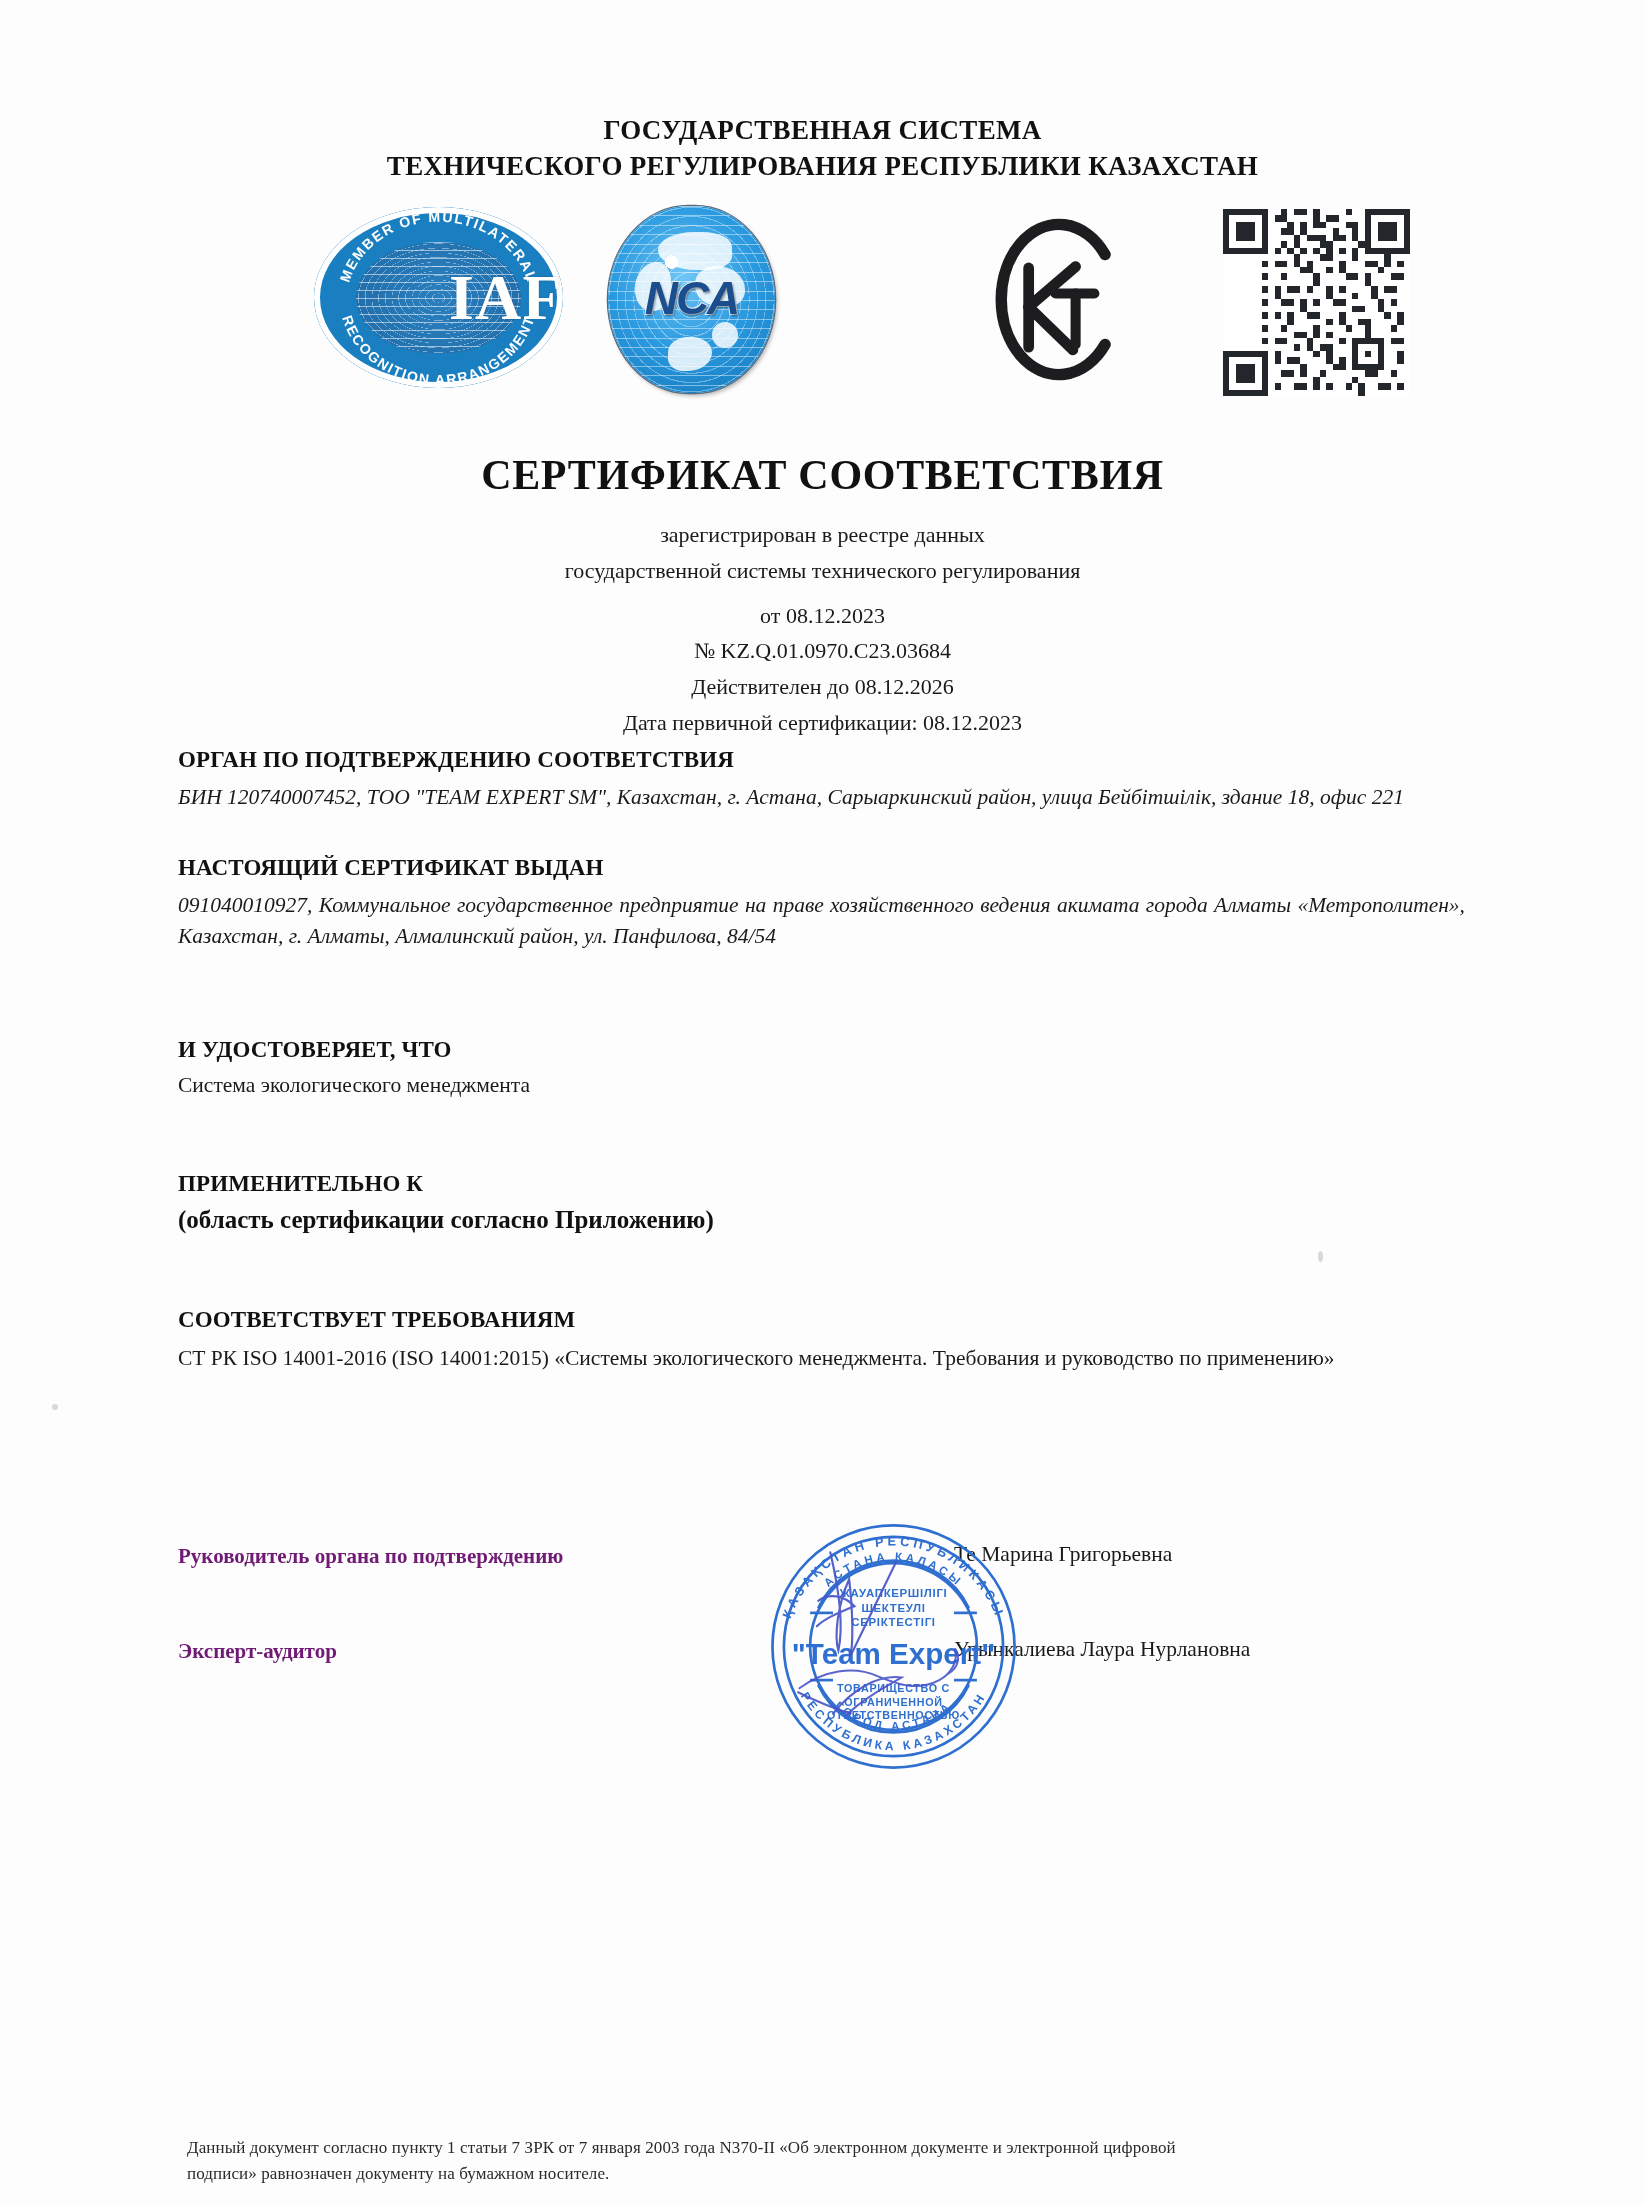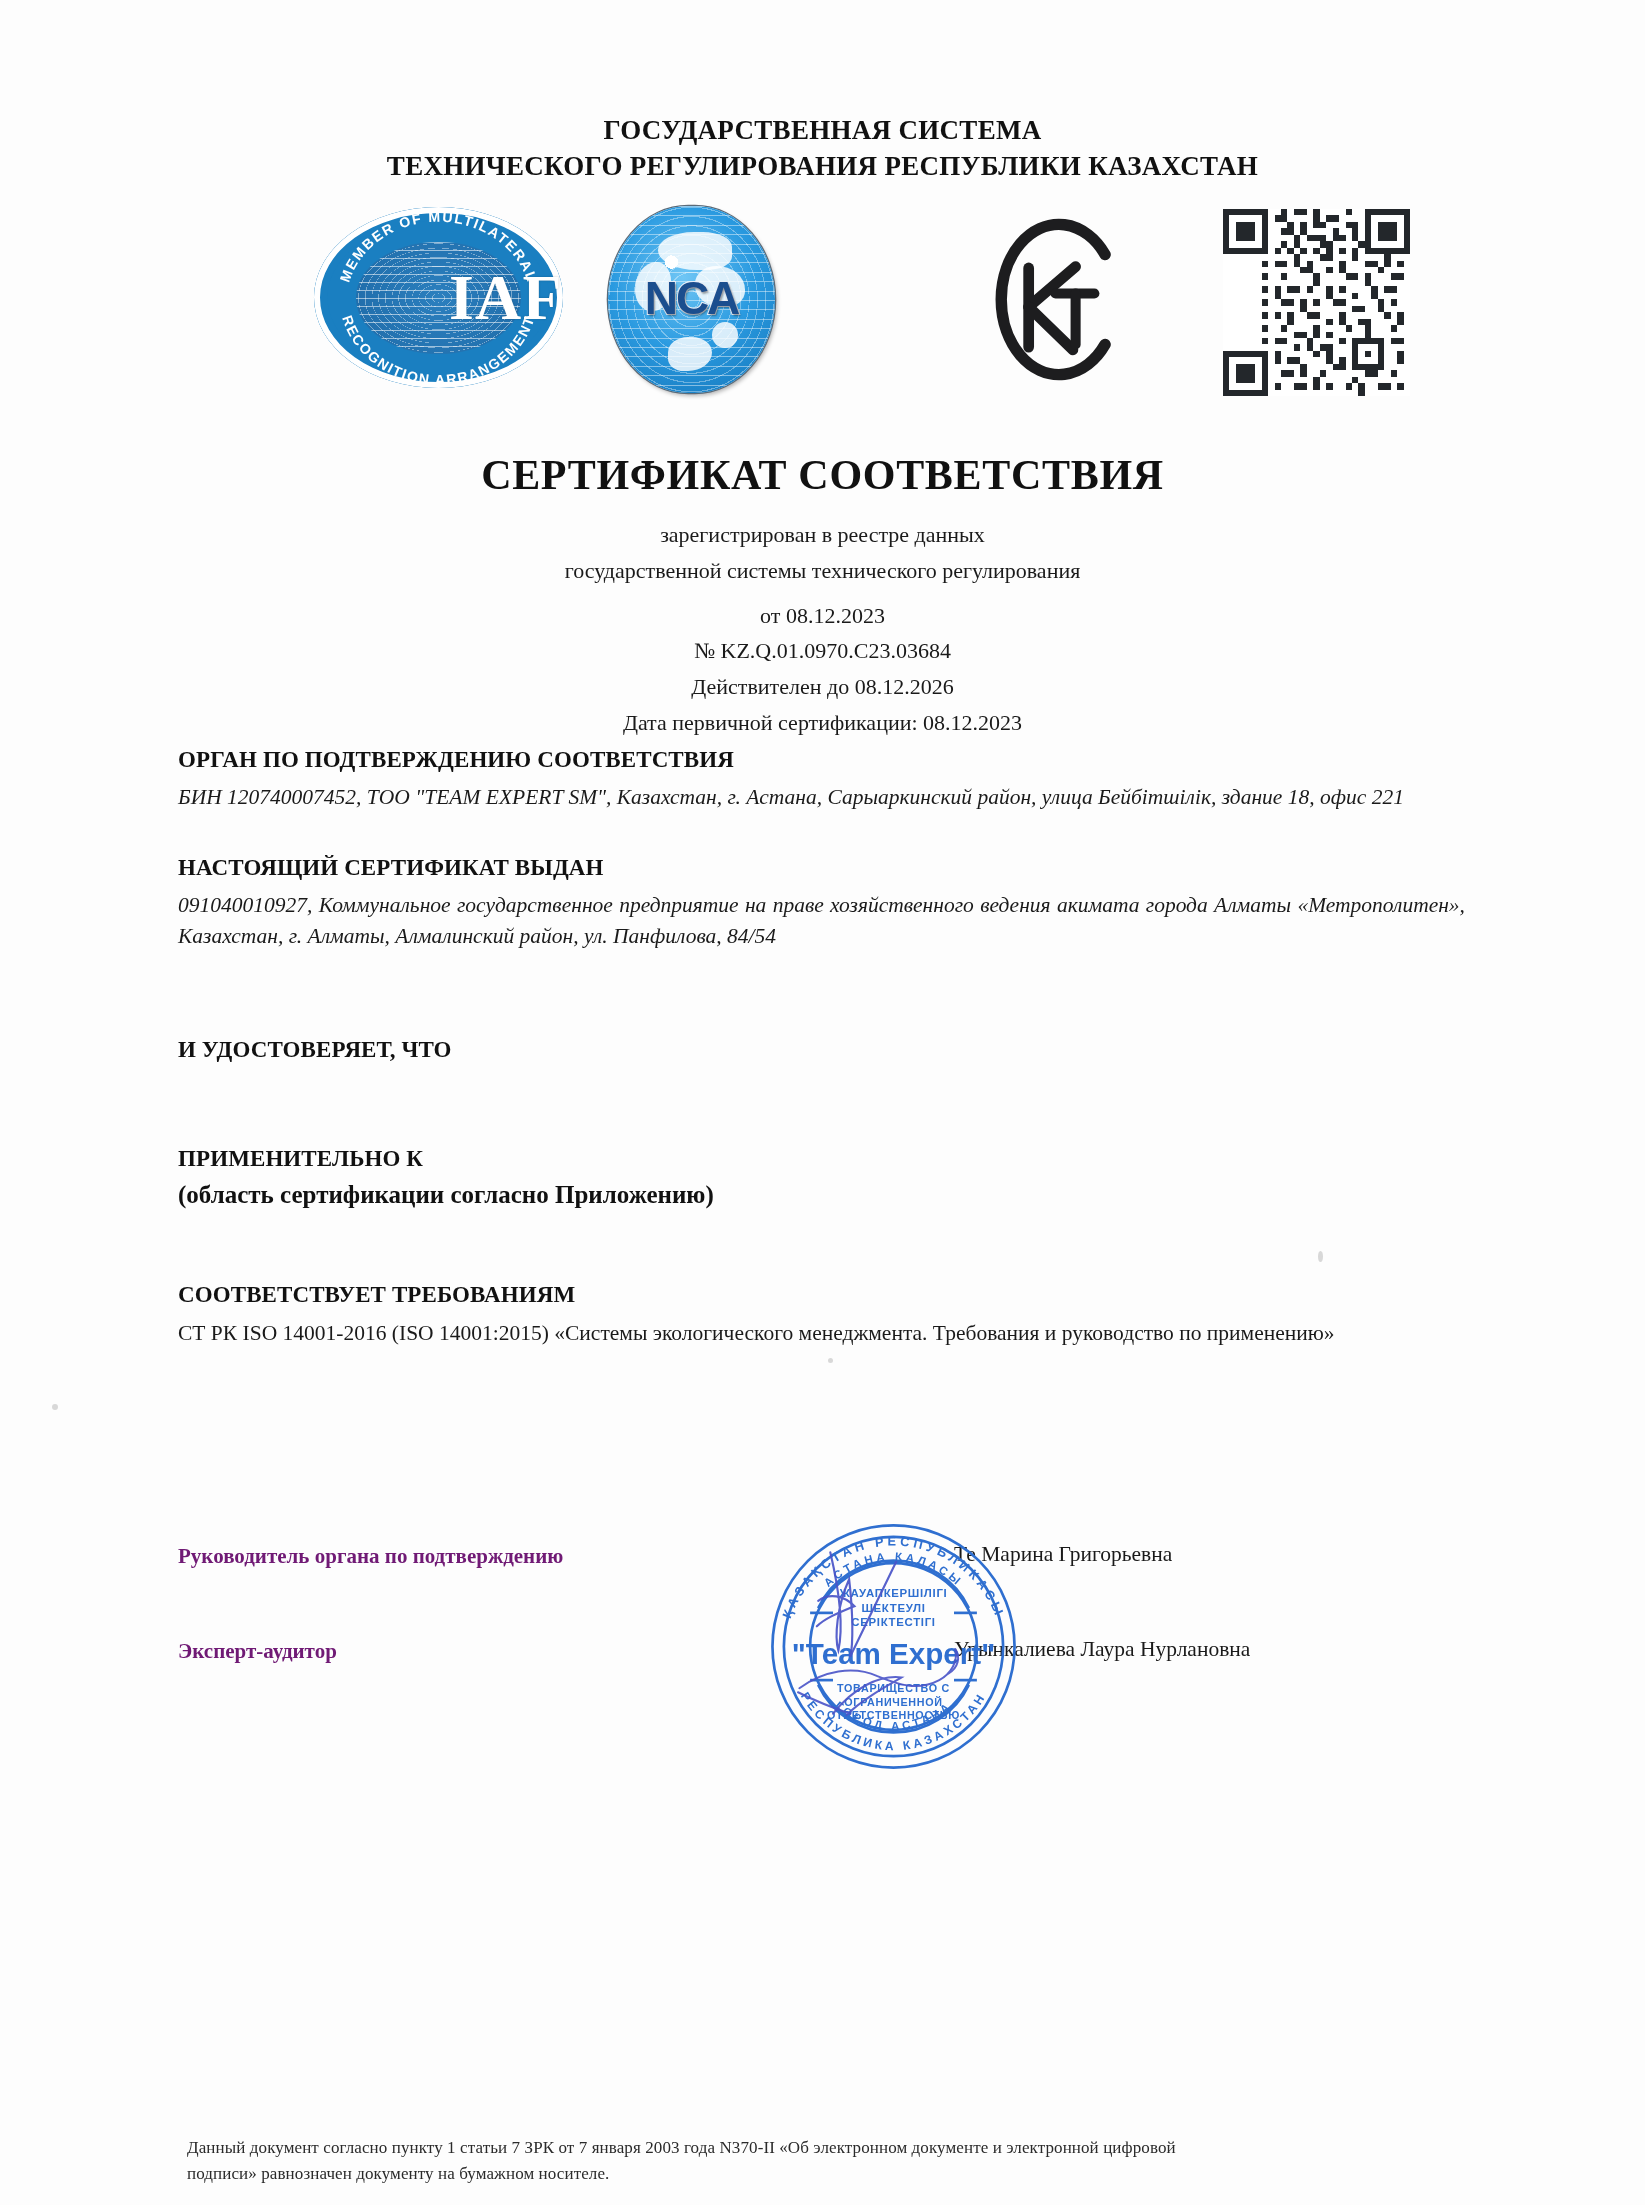--- a/index.html
+++ b/index.html
@@ -139,20 +139,21 @@
   .nca-word {
     position: absolute;
     left: -2.7px;
     right: -2.7px;
     top: 49%;
     transform: translateY(-50%);
     text-align: center;
     z-index: 5;
     font-family: "Liberation Sans", sans-serif;
     font-weight: bold;
+    font-style: italic;
     font-size: 46px;
     letter-spacing: -2px;
     color: #1b4e8e;
     -webkit-text-stroke: 2px #e8eef6;
     paint-order: stroke fill;
     text-shadow: 1.3px 2px 2px rgba(0,0,0,.35);
   }
 
   
   .kz-mark {
@@ -509,20 +510,21 @@
     <p class="sect-body italic">БИН 120740007452, ТОО "TEAM EXPERT SM", Казахстан, г. Астана, Сарыаркинский район, улица Бейбітшілік, здание 18, офис 221</p>
 
     <div class="block-gap-lg"></div>
 
     <h2 class="sect-head">НАСТОЯЩИЙ СЕРТИФИКАТ ВЫДАН</h2>
     <p class="sect-body italic">091040010927, Коммунальное государственное предприятие на праве хозяйственного ведения акимата города Алматы «Метрополитен», Казахстан, г. Алматы, Алмалинский район, ул. Панфилова, 84/54</p>
 
     <div class="block-gap-xxl"></div>
 
     <h2 class="sect-head">И УДОСТОВЕРЯЕТ, ЧТО</h2>
+    <p class="plain-line">Система экологического менеджмента</p>
 
     <div class="block-gap-xl"></div>
 
     <h2 class="sect-head">ПРИМЕНИТЕЛЬНО К</h2>
     <p class="sub-note">(область сертификации согласно Приложению)</p>
 
     <div class="block-gap-xl"></div>
 
     <h2 class="sect-head">СООТВЕТСТВУЕТ ТРЕБОВАНИЯМ</h2>
     <p class="sect-body">СТ РК ISO 14001-2016 (ISO 14001:2015) «Системы экологического менеджмента. Требования и руководство по применению»</p>

